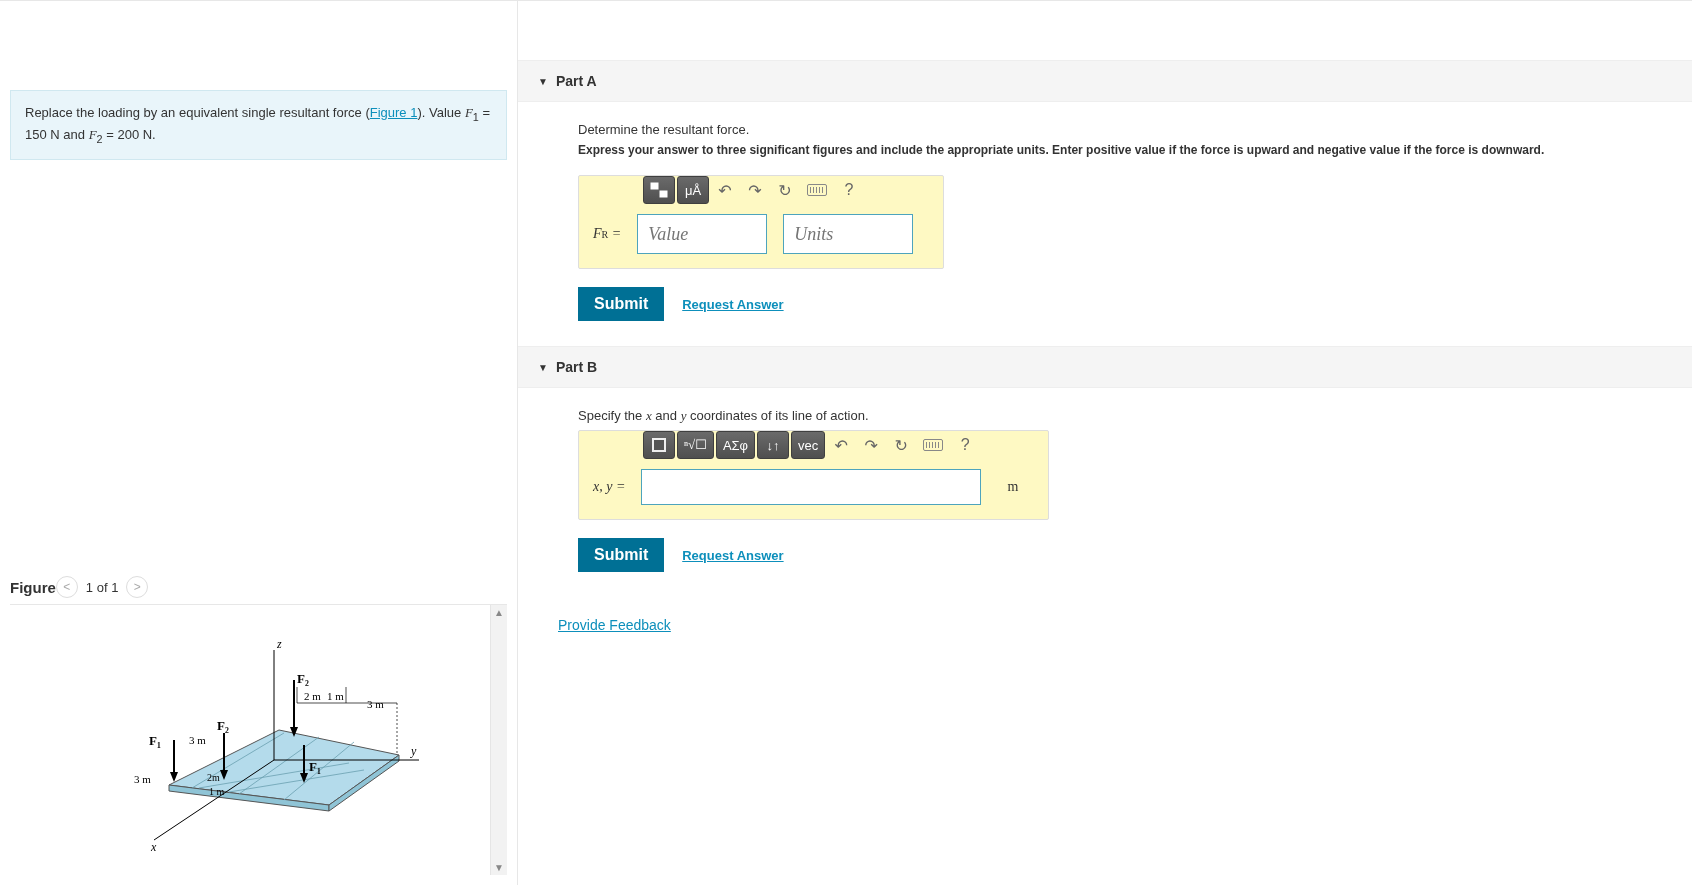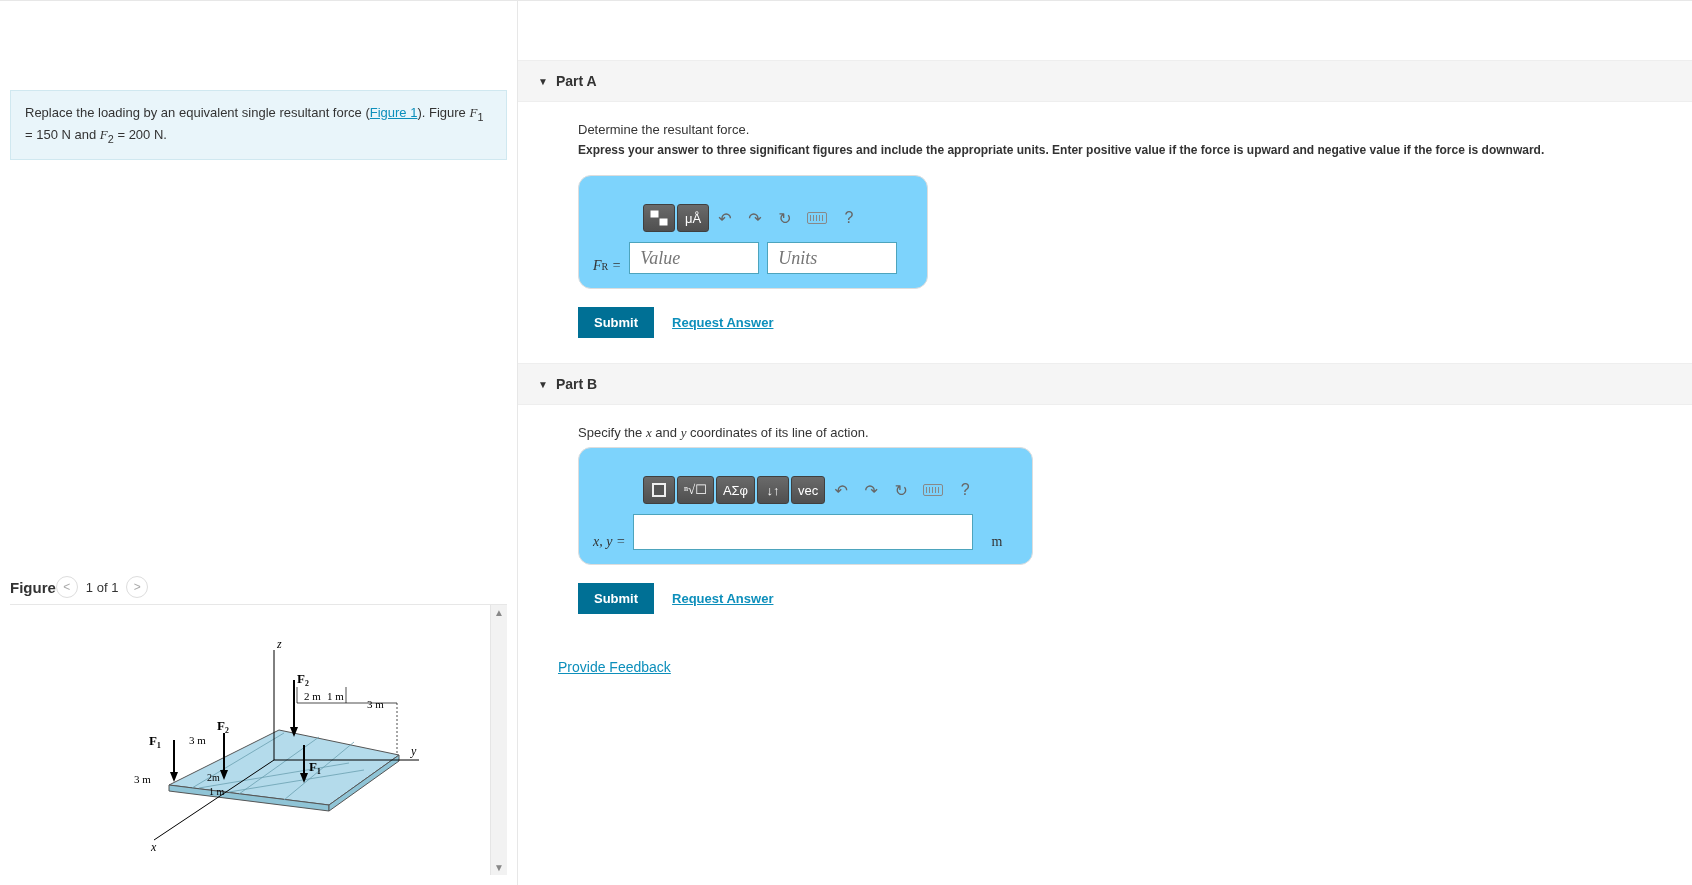--- a/index.html
+++ b/index.html
@@ -19,49 +19,49 @@
 .figure-body { position: relative; height: 270px; display: flex; align-items: center; justify-content: center; }
 .scrollbar-mock { position: absolute; right: 0; top: 0; bottom: 0; width: 17px; background: #f2f2f2; border-left: 1px solid #e5e5e5; display: flex; flex-direction: column; justify-content: space-between; align-items: center; }
 .scroll-arrow { font-size: 10px; color: #888; padding: 2px 0; }
 .right-content { padding: 50px 0 0 0; }
 .part-header { background: #f5f5f5; padding: 12px 20px; display: flex; align-items: center; gap: 8px; border-top: 1px solid #eee; border-bottom: 1px solid #eee; }
 .part-header .triangle { font-size: 10px; }
 .part-header-title { font-weight: bold; font-size: 14px; }
 .part-body { padding: 20px 20px 25px 60px; }
 .prompt-line { font-size: 13px; margin-bottom: 6px; }
 .prompt-bold { font-weight: bold; font-size: 12px; margin-bottom: 18px; }
-.answer-box { border: 1px solid #ddd; border-radius: 13px; display: inline-block; padding: 28px 30px 14px 14px; background: #7dd3fc; }
+.answer-box { border: 1px solid #ddd; border-radius: 2px; display: inline-block; padding: 0 30px 14px 14px; background: #fef9c3; }
 .toolbar { display: flex; gap: 2px; margin-bottom: 10px; margin-left: 50px; align-items: center; }
 .toolbar-btn { background: linear-gradient(#6a6a6a, #4f4f4f); color: #fff; border: 1px solid #3f3f3f; border-radius: 3px; min-width: 32px; height: 28px; display: flex; align-items: center; justify-content: center; font-size: 13px; cursor: pointer; padding: 0 6px; }
 .toolbar-btn.plain { background: transparent; border: none; color: #666; font-size: 16px; min-width: 28px; }
-.input-row { display: flex; align-items: flex-end; gap: 8px; }
+.input-row { display: flex; align-items: center; gap: 16px; }
 .label-eq { font-family: 'Times New Roman', serif; font-style: italic; font-size: 14px; }
 .label-eq .sub { font-size: 10px; font-style: normal; }
-.value-input, .units-input { height: 32px; border: 1px solid #4da4bd; padding: 0 10px; font-family: 'Times New Roman', serif; font-style: italic; font-size: 18px; color: #888; outline: none; }
+.value-input, .units-input { height: 40px; border: 1px solid #4da4bd; padding: 0 10px; font-family: 'Times New Roman', serif; font-style: italic; font-size: 18px; color: #888; outline: none; }
 .value-input { width: 130px; }
 .units-input { width: 130px; }
 .long-input { height: 36px; border: 1px solid #4da4bd; width: 340px; padding: 0 10px; outline: none; }
 .unit-suffix { font-family: 'Times New Roman', serif; font-size: 14px; margin-left: 10px; }
 .action-row { margin-top: 18px; display: flex; align-items: center; gap: 18px; }
-.submit-btn { background: #007095; color: #fff; border: none; padding: 8px 16px; font-size: 13px; font-weight: bold; cursor: pointer; }
+.submit-btn { background: #007095; color: #fff; border: none; padding: 8px 16px; font-size: 16px; font-weight: bold; cursor: pointer; }
 .request-link { color: #0d8fbb; text-decoration: underline; font-size: 13px; cursor: pointer; font-weight: bold; }
 .feedback-link { color: #0d8fbb; text-decoration: underline; font-size: 14px; cursor: pointer; margin-left: 20px; }
 .feedback-row { padding: 20px 0 0 20px; }
 .keyboard-icon { display: inline-block; width: 20px; height: 12px; border: 1px solid #888; border-radius: 2px; position: relative; }
 .keyboard-icon::after { content: ''; position: absolute; top: 2px; left: 2px; right: 2px; bottom: 2px; background: repeating-linear-gradient(90deg, #888 0 1px, transparent 1px 3px); }
 svg text { font-family: 'Times New Roman', serif; }
 </style>
 </head>
 <body>
 
 <div class="container">
   <div class="left-panel">
     <div class="top-border"></div>
     <div class="prompt-box">
-      <span>Replace the loading by an equivalent single resultant force (</span><a href="#">Figure 1</a><span>). Figure </span>
+      <span>Replace the loading by an equivalent single resultant force (</span><a href="#">Figure 1</a><span>). Value </span>
       <span class="var-italic">F</span><sub>1</sub><span> = 150 N</span><span> and </span><span class="var-italic">F</span><sub>2</sub><span> = 200 N.</span>
     </div>
 
     <div class="figure-section">
       <div class="figure-header">
         <span class="figure-title">Figure</span>
         <div class="figure-nav">
           <button class="nav-btn">&lt;</button>
           <span>1 of 1</span>
           <button class="nav-btn">&gt;</button>

